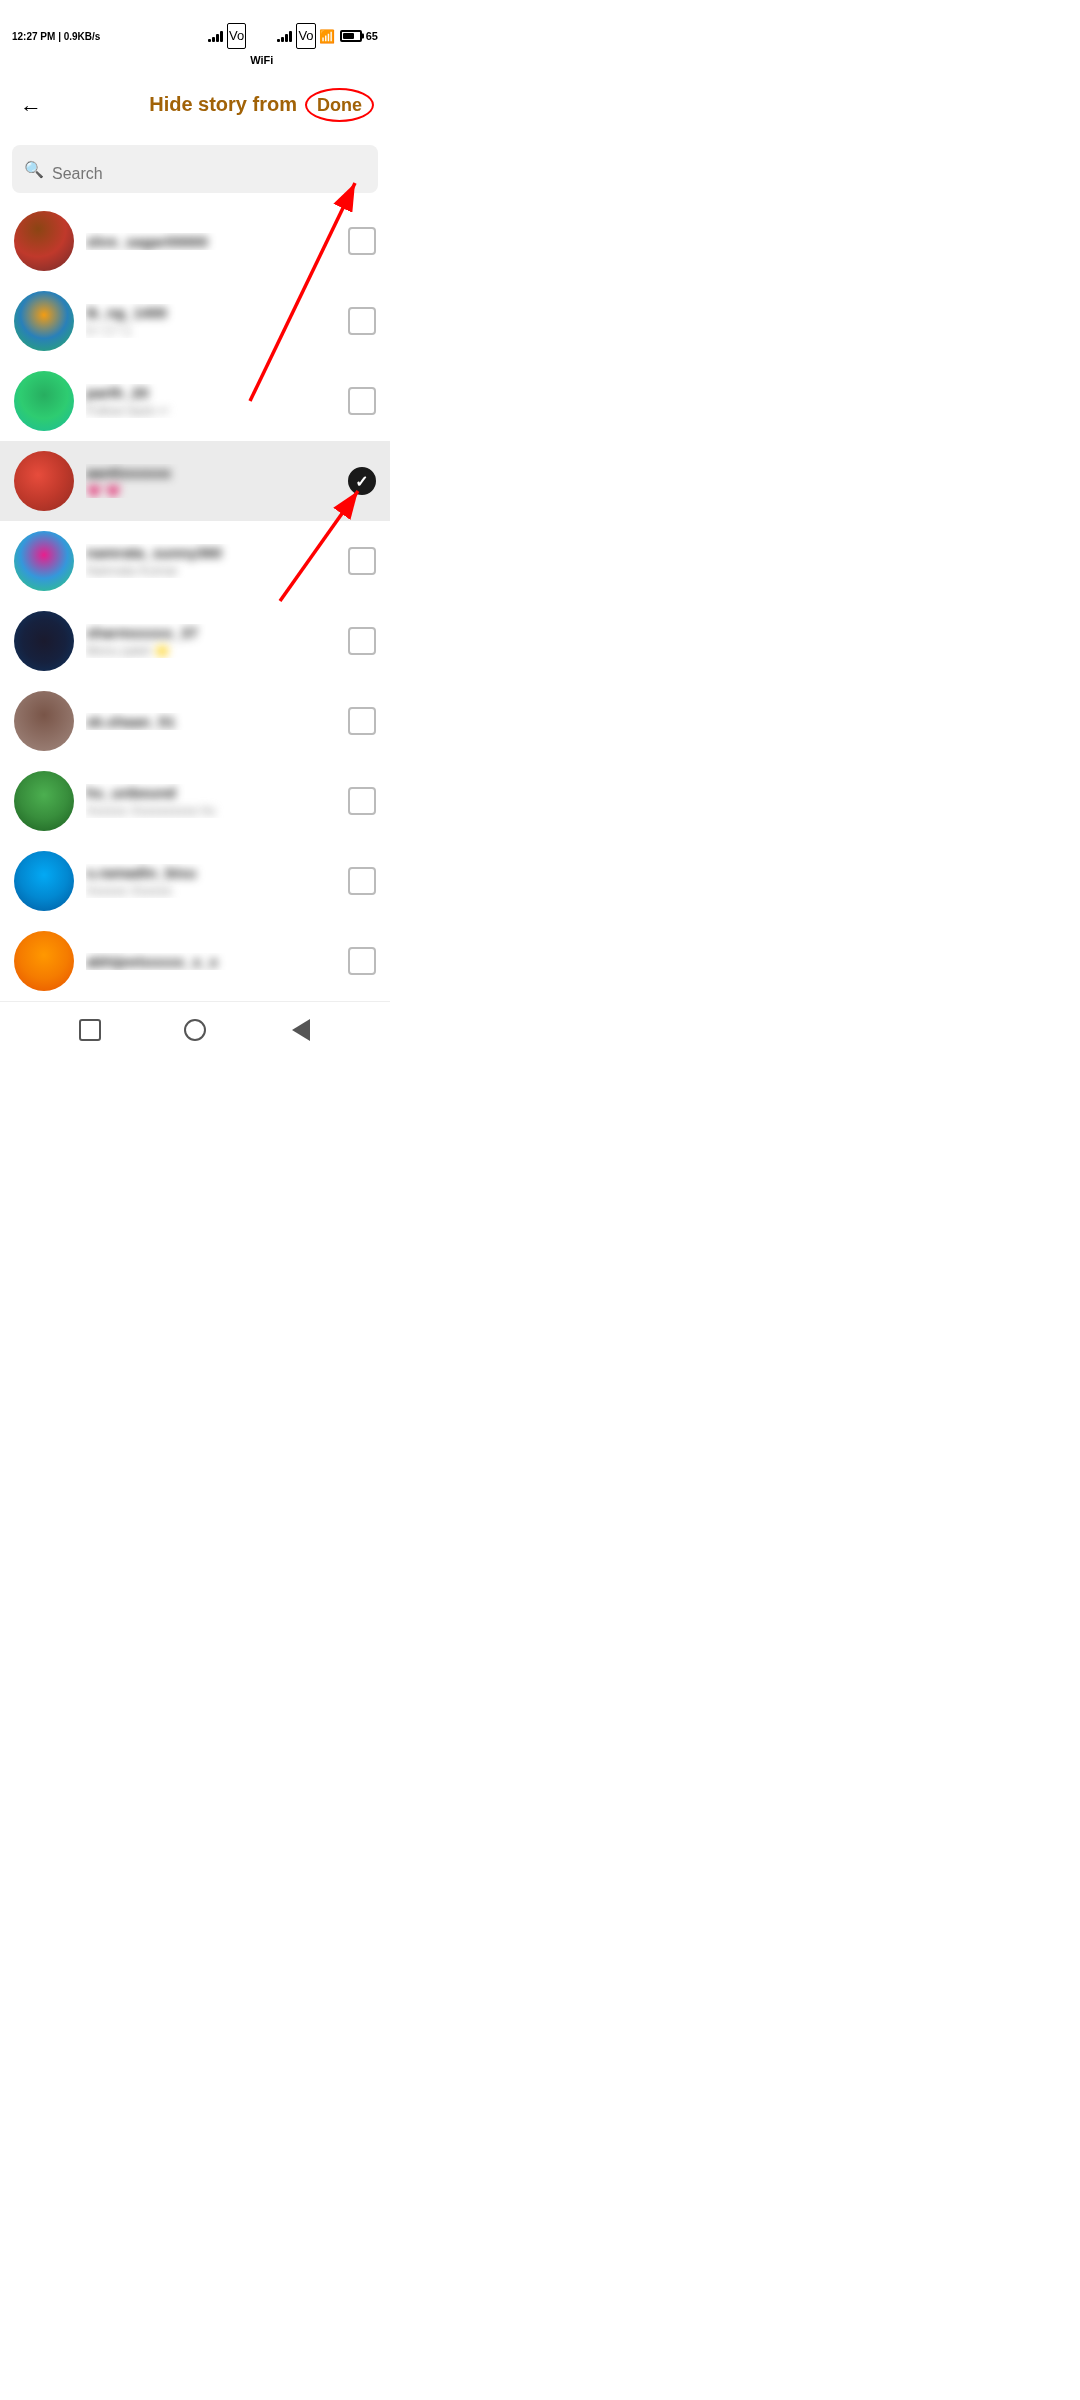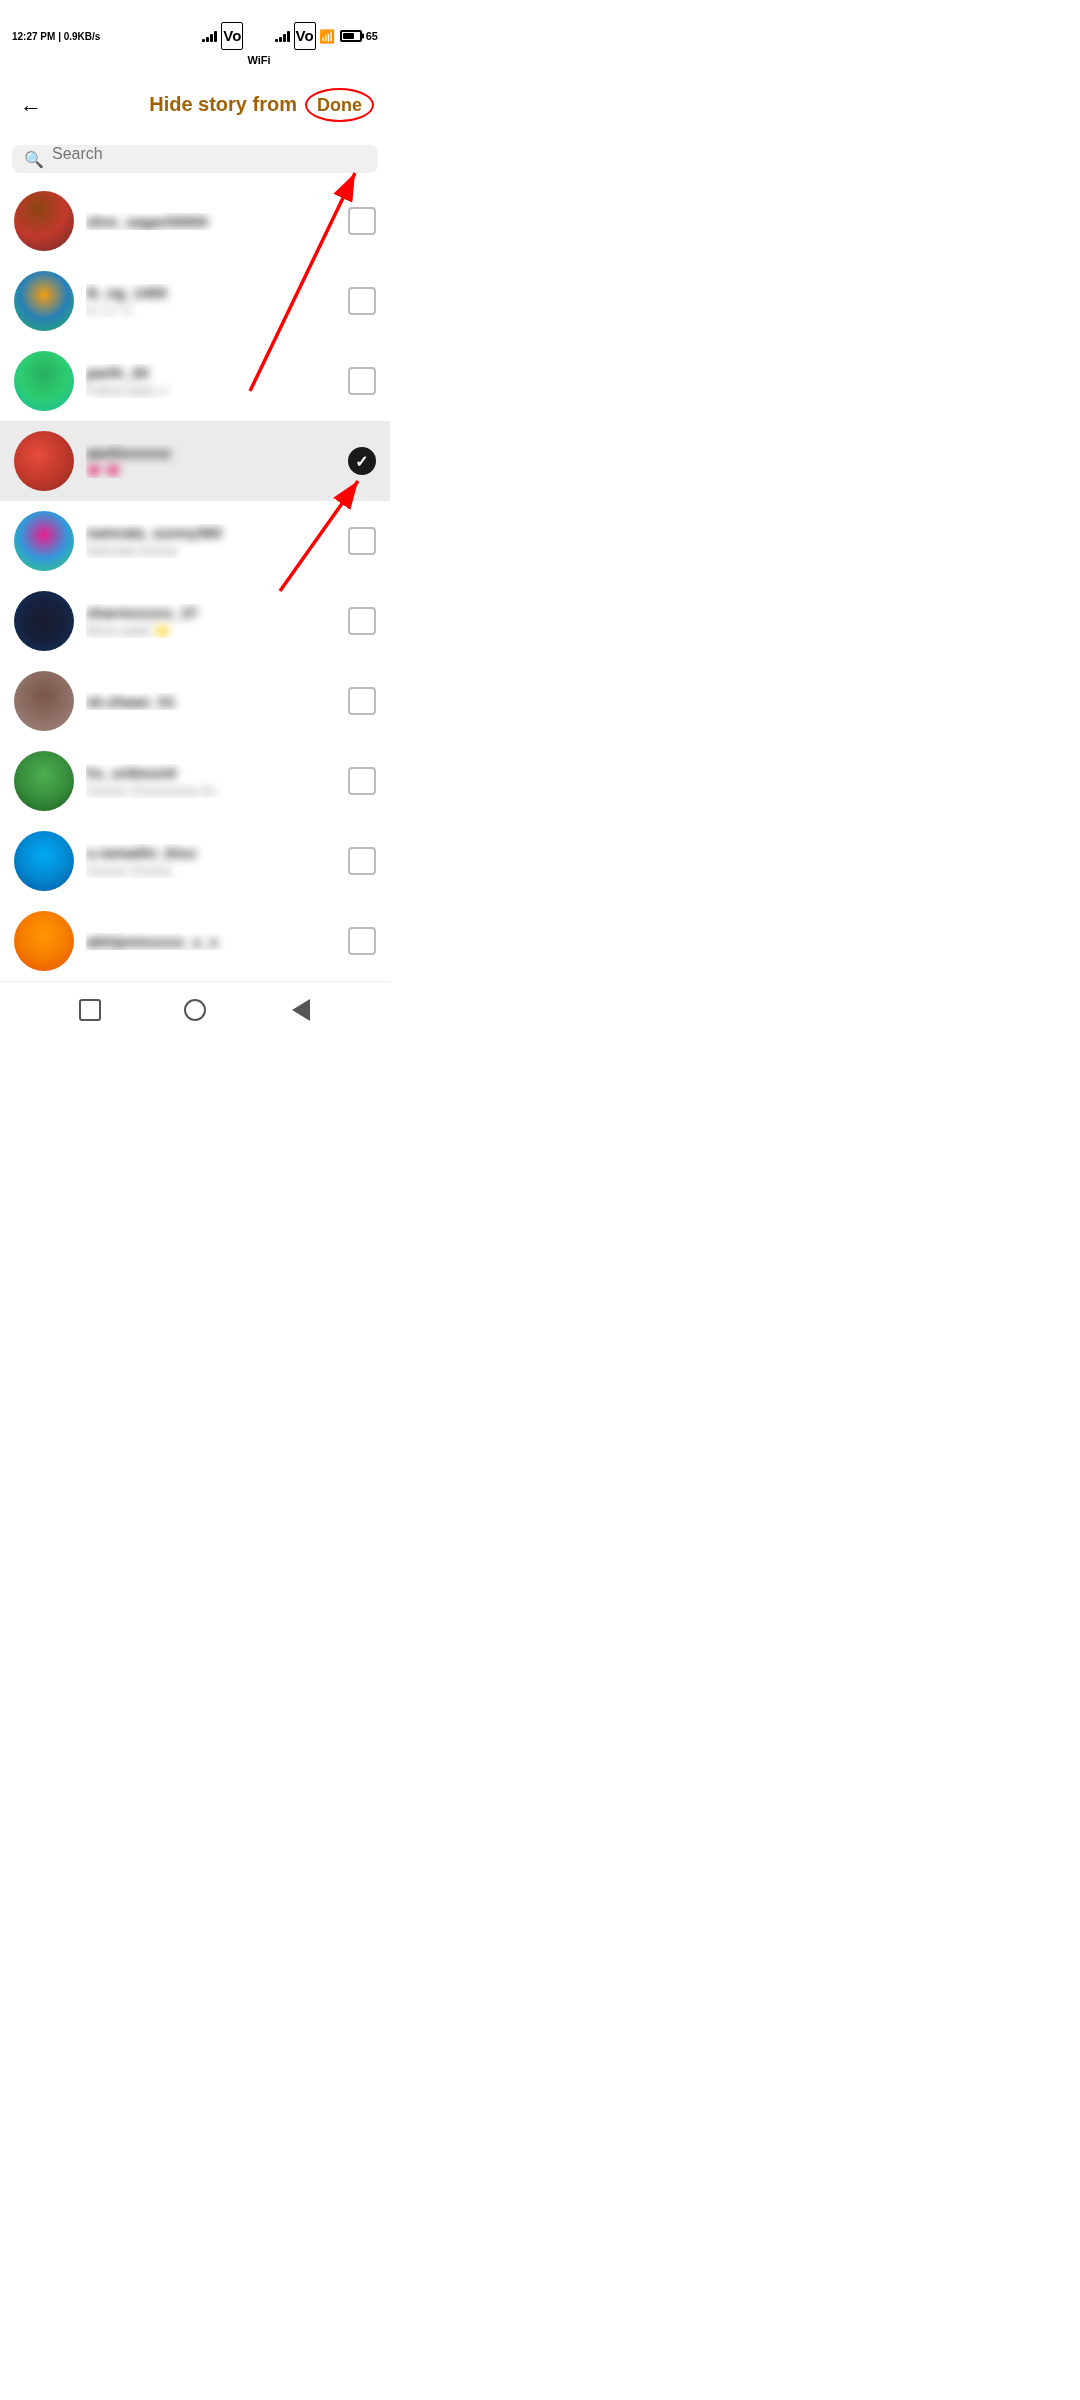--- a/index.html
+++ b/index.html
@@ -109,21 +109,21 @@
       z-index: 10;
     }
 
     
     .search-container {
       margin: 4px 12px 8px;
       position: relative;
     }
     .search-input {
       width: 100%;
-      padding: 0 16px 10px 40px;
+      padding: 20px 16px 10px 40px;
       border-radius: 8px;
       border: none;
       background: #f0f0f0;
       font-size: 16px;
       color: #6d28d9;
       outline: none;
     }
     .search-icon-wrap {
       position: absolute;
       left: 12px;
@@ -258,22 +258,22 @@
     }
     .nav-back {
       width: 0;
       height: 0;
       border-top: 11px solid transparent;
       border-bottom: 11px solid transparent;
       border-right: 18px solid #555;
     }
 
     .vo-label {
-      font-size: 15px;
-      font-weight: 700;
+      font-size: 13px;
+      font-weight: 400;
       border: 1.5px solid #000;
       border-radius: 2px;
       padding: 4px 1px;
       line-height: 1.2;
     }
   </style>
 </head>
 <body>
 
 <div class="status-bar">

